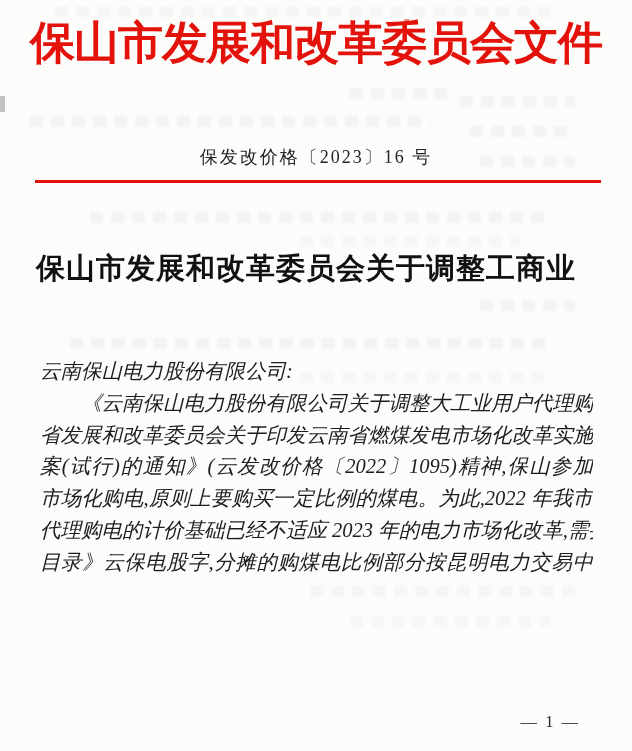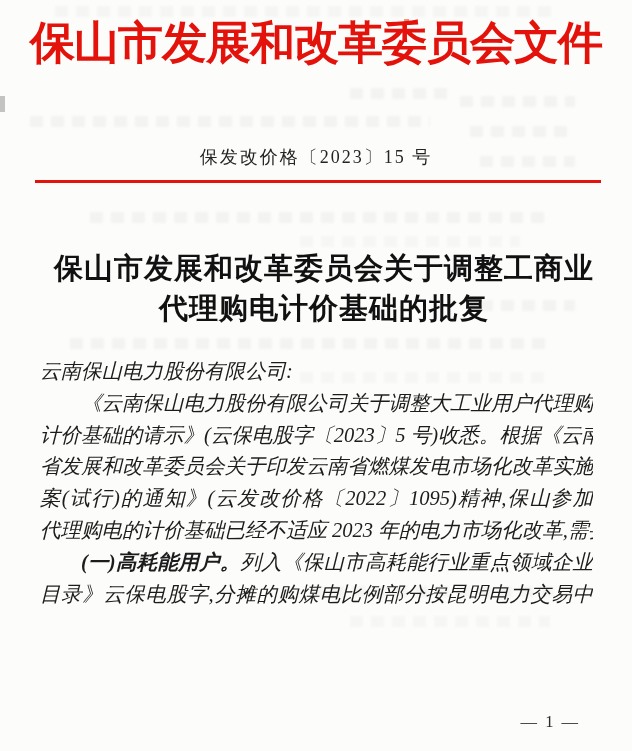--- a/index.html
+++ b/index.html
@@ -61,27 +61,28 @@
     letter-spacing:2px;
   }
   .red-divider{
     position:absolute;
     top:180px;left:35px;
     width:566px;height:3px;
     background:var(--red);
   }
   .doc-title{
     position:absolute;
-    top:248px;left:16px;right:0;
-    text-align:center;
+    top:248px;left:0;right:0;
+    text-align:left;
     font-size:29px;
     line-height:40px;
     font-weight:700;
     color:#111;
     letter-spacing:1px;
+    padding-left:36px;
   }
   .body-text{
     position:absolute;
     top:356px;left:40px;
     width:553px;
     color:var(--ink);
     font-size:20.5px;
   }
   .line{
     height:31.8px;
@@ -125,34 +126,32 @@
   <div class="bleed" style="top:300px;left:480px;width:95px;"></div>
   <div class="bleed" style="top:338px;left:70px;width:480px;"></div>
   <div class="bleed" style="top:372px;left:300px;width:250px;opacity:.4;"></div>
   <div class="bleed" style="top:586px;left:310px;width:270px;opacity:.45;"></div>
   <div class="bleed" style="top:616px;left:350px;width:200px;opacity:.4;"></div>
   <div class="speck" style="top:19px;left:404px;"></div>
   <div class="edge-mark"></div>
 
   <div class="org-title">保山市发展和改革委员会文件</div>
 
-  <div class="doc-number">保发改价格〔2023〕15 号</div>
+  <div class="doc-number">保发改价格〔2023〕16 号</div>
 
   <div class="red-divider"></div>
 
   <div class="doc-title">
     <div>保山市发展和改革委员会关于调整工商业</div>
-    <div>代理购电计价基础的批复</div>
   </div>
 
   <div class="body-text">
     <div class="line">云南保山电力股份有限公司:</div>
     <div class="line full indent">《云南保山电力股份有限公司关于调整大工业用户代理购电</div>
-    <div class="line full">计价基础的请示》(云保电股字〔2023〕5 号)收悉。根据《云南</div>
     <div class="line full">省发展和改革委员会关于印发云南省燃煤发电市场化改革实施方</div>
     <div class="line full">案(试行)的通知》(云发改价格〔2022〕1095)精神,保山参加</div>
+    <div class="line full">市场化购电,原则上要购买一定比例的煤电。为此,2022 年我市</div>
     <div class="line full">代理购电的计价基础已经不适应 2023 年的电力市场化改革,需要</div>
-    <div class="line full indent"><span class="lead">(一)高耗能用户。</span><span>列入《保山市高耗能行业重点领域企业</span></div>
     <div class="line full">目录》云保电股字,分摊的购煤电比例部分按昆明电力交易中</div>
   </div>
 
   <div class="page-number">— 1 —</div>
 </div>
 
 </body></html>

